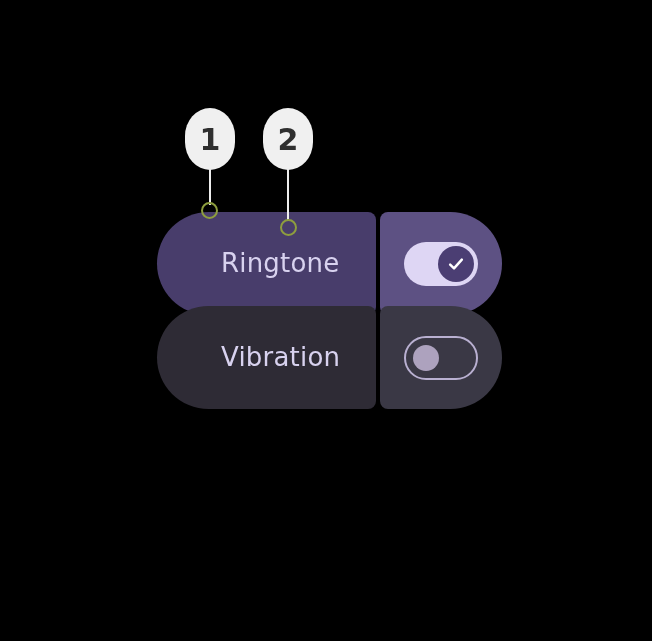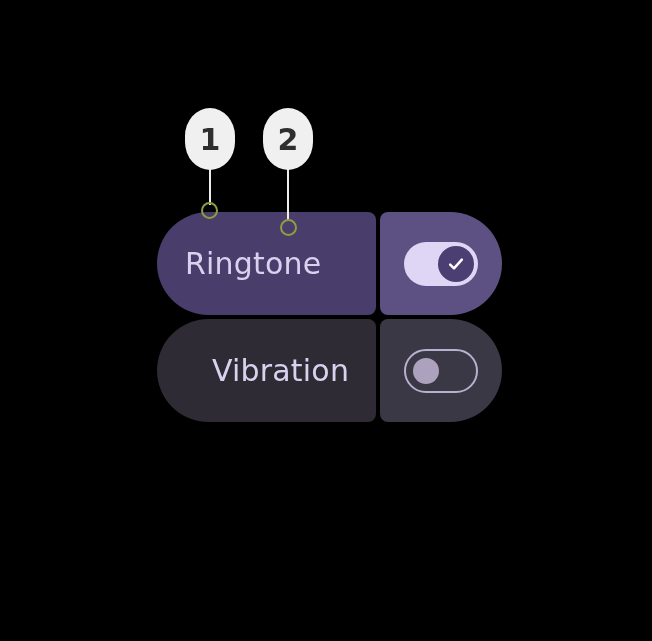--- a/index.html
+++ b/index.html
@@ -33,21 +33,21 @@
 
   .tile-row {
     position: absolute;
     left: 0;
     width: 345px;
     height: 103px;
     display: flex;
     gap: 4px;
   }
   .tile-row.row-0 { top: 0px; }
-  .tile-row.row-1 { top: 107px; text-align: center; }
+  .tile-row.row-1 { top: 94px; }
 
   .tile {
     position: relative;
     box-sizing: border-box;
   }
 
   
   .tile-label {
     width: 219px;
     height: 103px;
@@ -66,25 +66,26 @@
     align-items: center;
     justify-content: center;
   }
 
   .tile-label.accent  { background: #483D6B; }
   .tile-toggle.accent { background: #5D5183; }
   .tile-label.muted   { background: #2E2B35; }
   .tile-toggle.muted  { background: #3A3845; }
 
   .tile-title {
-    font-size: 30px;
+    font-size: 26px;
     line-height: 31px;
     color: #D8D2EF;
     letter-spacing: 0.2px;
     font-weight: 400;
+    margin-left: 36px;
   }
   .tile-subtitle {
     font-size: 21px;
     line-height: 26px;
     color: #C9C1E6;
     letter-spacing: 0.2px;
     font-weight: 400;
     margin-top: 1px;
   }
 

